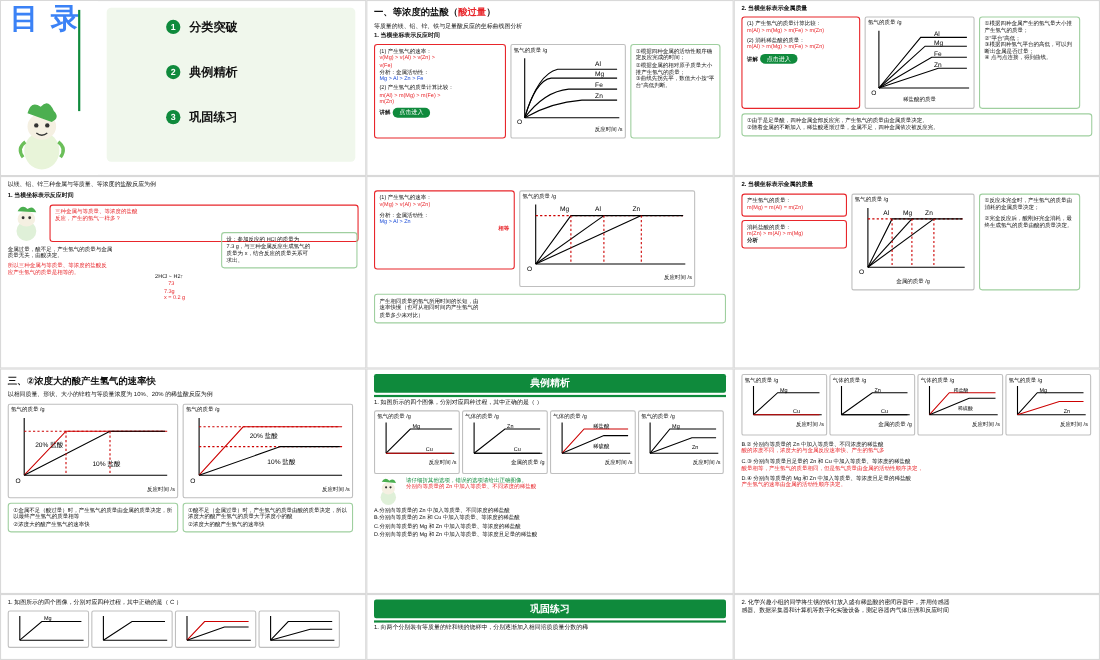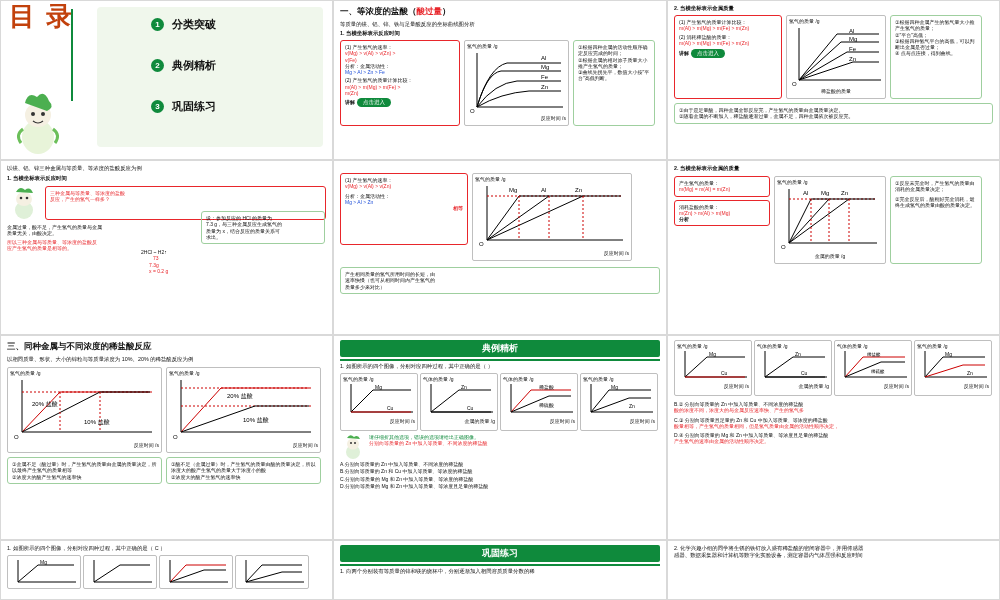--- a/index.html
+++ b/index.html
@@ -18,21 +18,21 @@
   .boxr{border:1px solid #e8262b;border-radius:3px;padding:3px 4px;box-sizing:border-box;}
   .boxg{border:1px solid #9fcf9f;border-radius:3px;padding:3px 4px;box-sizing:border-box;}
   .tiny{font-size:5.4px;line-height:1.3;}
   .mini{font-size:5px;line-height:1.25;}
   .flex{display:flex;}
   .btn{display:inline-block;background:#0f8a3c;color:#fff;border-radius:8px;padding:1px 6px;font-size:5.5px;}
   .numcircle{width:13px;height:13px;border-radius:50%;background:#0f8a3c;color:#fff;display:flex;align-items:center;justify-content:center;font-size:8px;font-weight:bold;}
   .banner{background:#0f8a3c;color:#fff;text-align:center;font-weight:bold;font-size:9px;border-radius:2px;padding:2px 0;}
   .hr-green{height:2px;background:#0f8a3c;margin:2px 0;}
   .mulu{position:absolute;left:0;top:0;width:88px;height:160px;background:#fff;}
-  .mulu .ch{font-size:26px;font-weight:bold;color:#c2410c;letter-spacing:2px;line-height:1.05;padding-left:8px;}
+  .mulu .ch{font-size:26px;font-weight:bold;color:#3b82f6;letter-spacing:2px;line-height:1.05;padding-left:8px;}
   .mascot{position:absolute;left:4px;bottom:4px;width:66px;height:70px;}
   svg{display:block;}
   .chartbox{border:1px solid #bfbfbf;border-radius:2px;padding:2px;box-sizing:border-box;}
   .opt{margin:1px 0;}
   .roww{display:flex;gap:4px;}
 </style>
 </head>
 <body>
 
 <div class="grid">
@@ -262,21 +262,21 @@
         <div class="mini" style="text-align:center;">金属的质量 /g</div>
       </div>
       <div class="boxg" style="width:92px;">
         <div class="mini">①反应未完全时，产生氢气的质量由消耗的金属质量决定；</div>
         <div class="mini" style="margin-top:3px;">②完全反应后，酸刚好完全消耗，最终生成氢气的质量由酸的质量决定。</div>
       </div>
     </div>
   </div>
 
   <div class="cell">
-    <div class="title-line">三、同种金属与不同浓度的稀盐酸反应</div>
+    <div class="title-line">三、②浓度大的酸产生氢气的速率快</div>
     <div class="tiny">以相同质量、形状、大小的锌粒与等质量浓度为 10%、20% 的稀盐酸反应为例</div>
     <div class="roww" style="margin-top:4px;">
       <div class="chartbox" style="width:155px;height:86px;">
         <div class="mini">氢气的质量 /g</div>
         <svg width="146" height="66" viewBox="0 0 146 66">
           <line x1="12" y1="56" x2="142" y2="56" stroke="#000"></line>
           <line x1="12" y1="56" x2="12" y2="4" stroke="#000"></line>
           <line x1="12" y1="16" x2="142" y2="16" stroke="#c00" stroke-dasharray="2,2"></line>
           <path d="M12 56 L50 16 L140 16" stroke="#c00" fill="none"></path>
           <path d="M12 56 L90 16 L140 16" stroke="#000" fill="none"></path>

